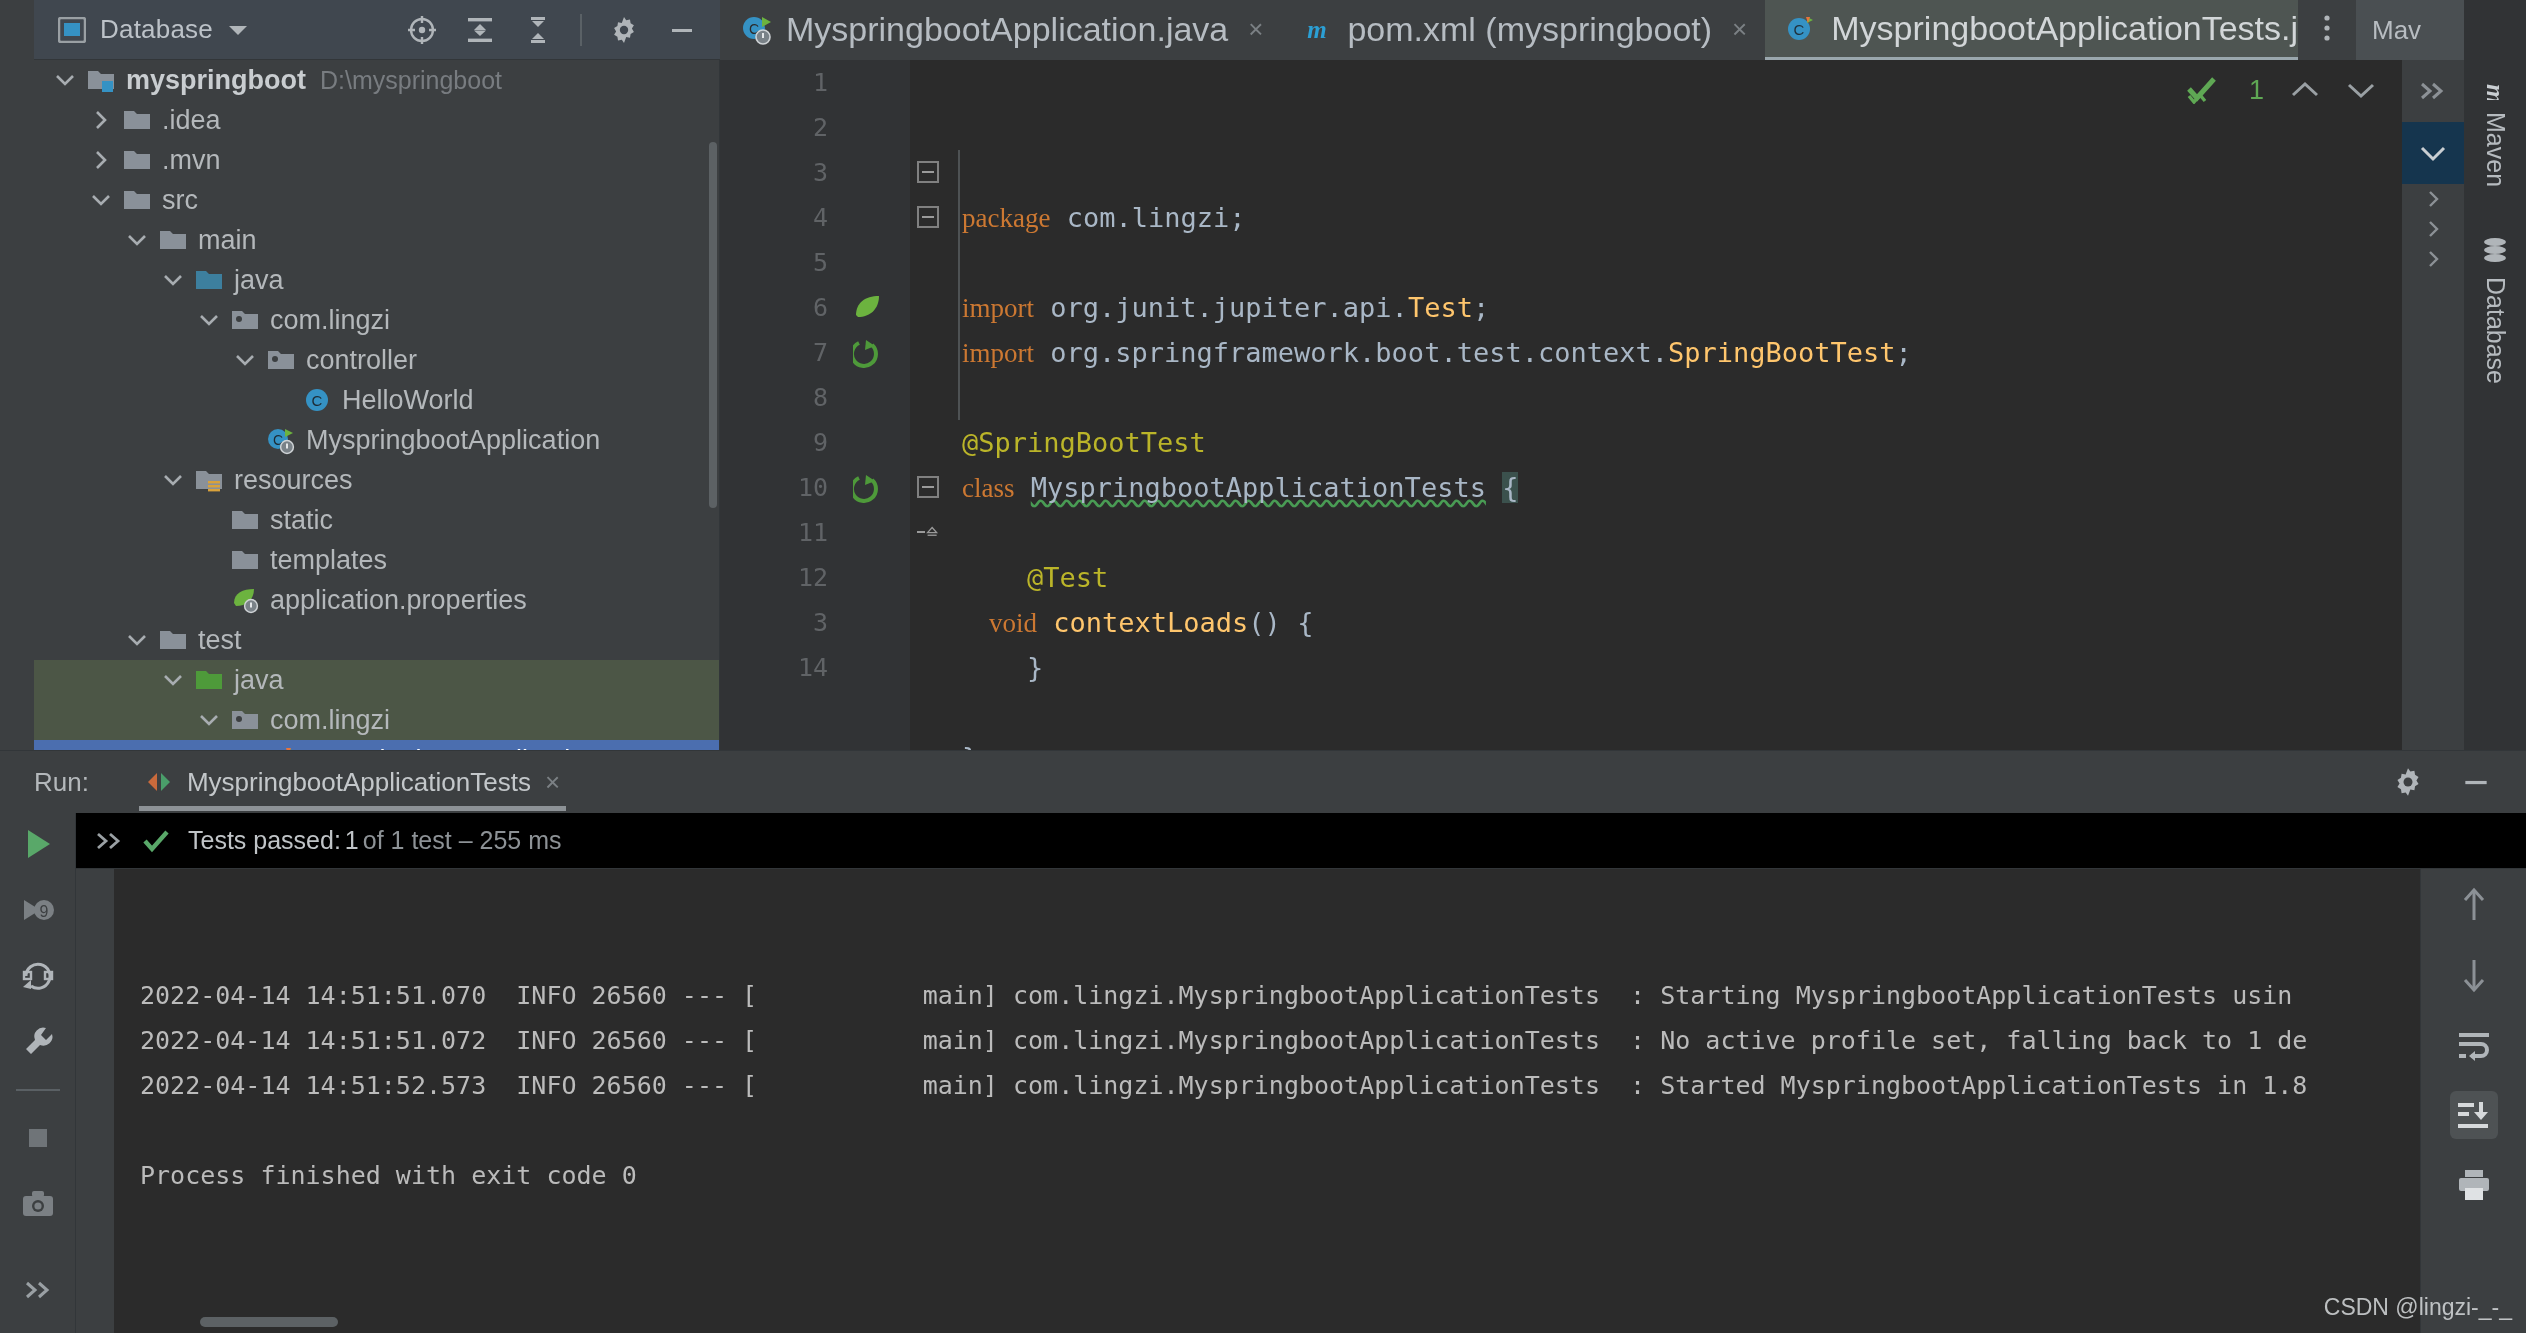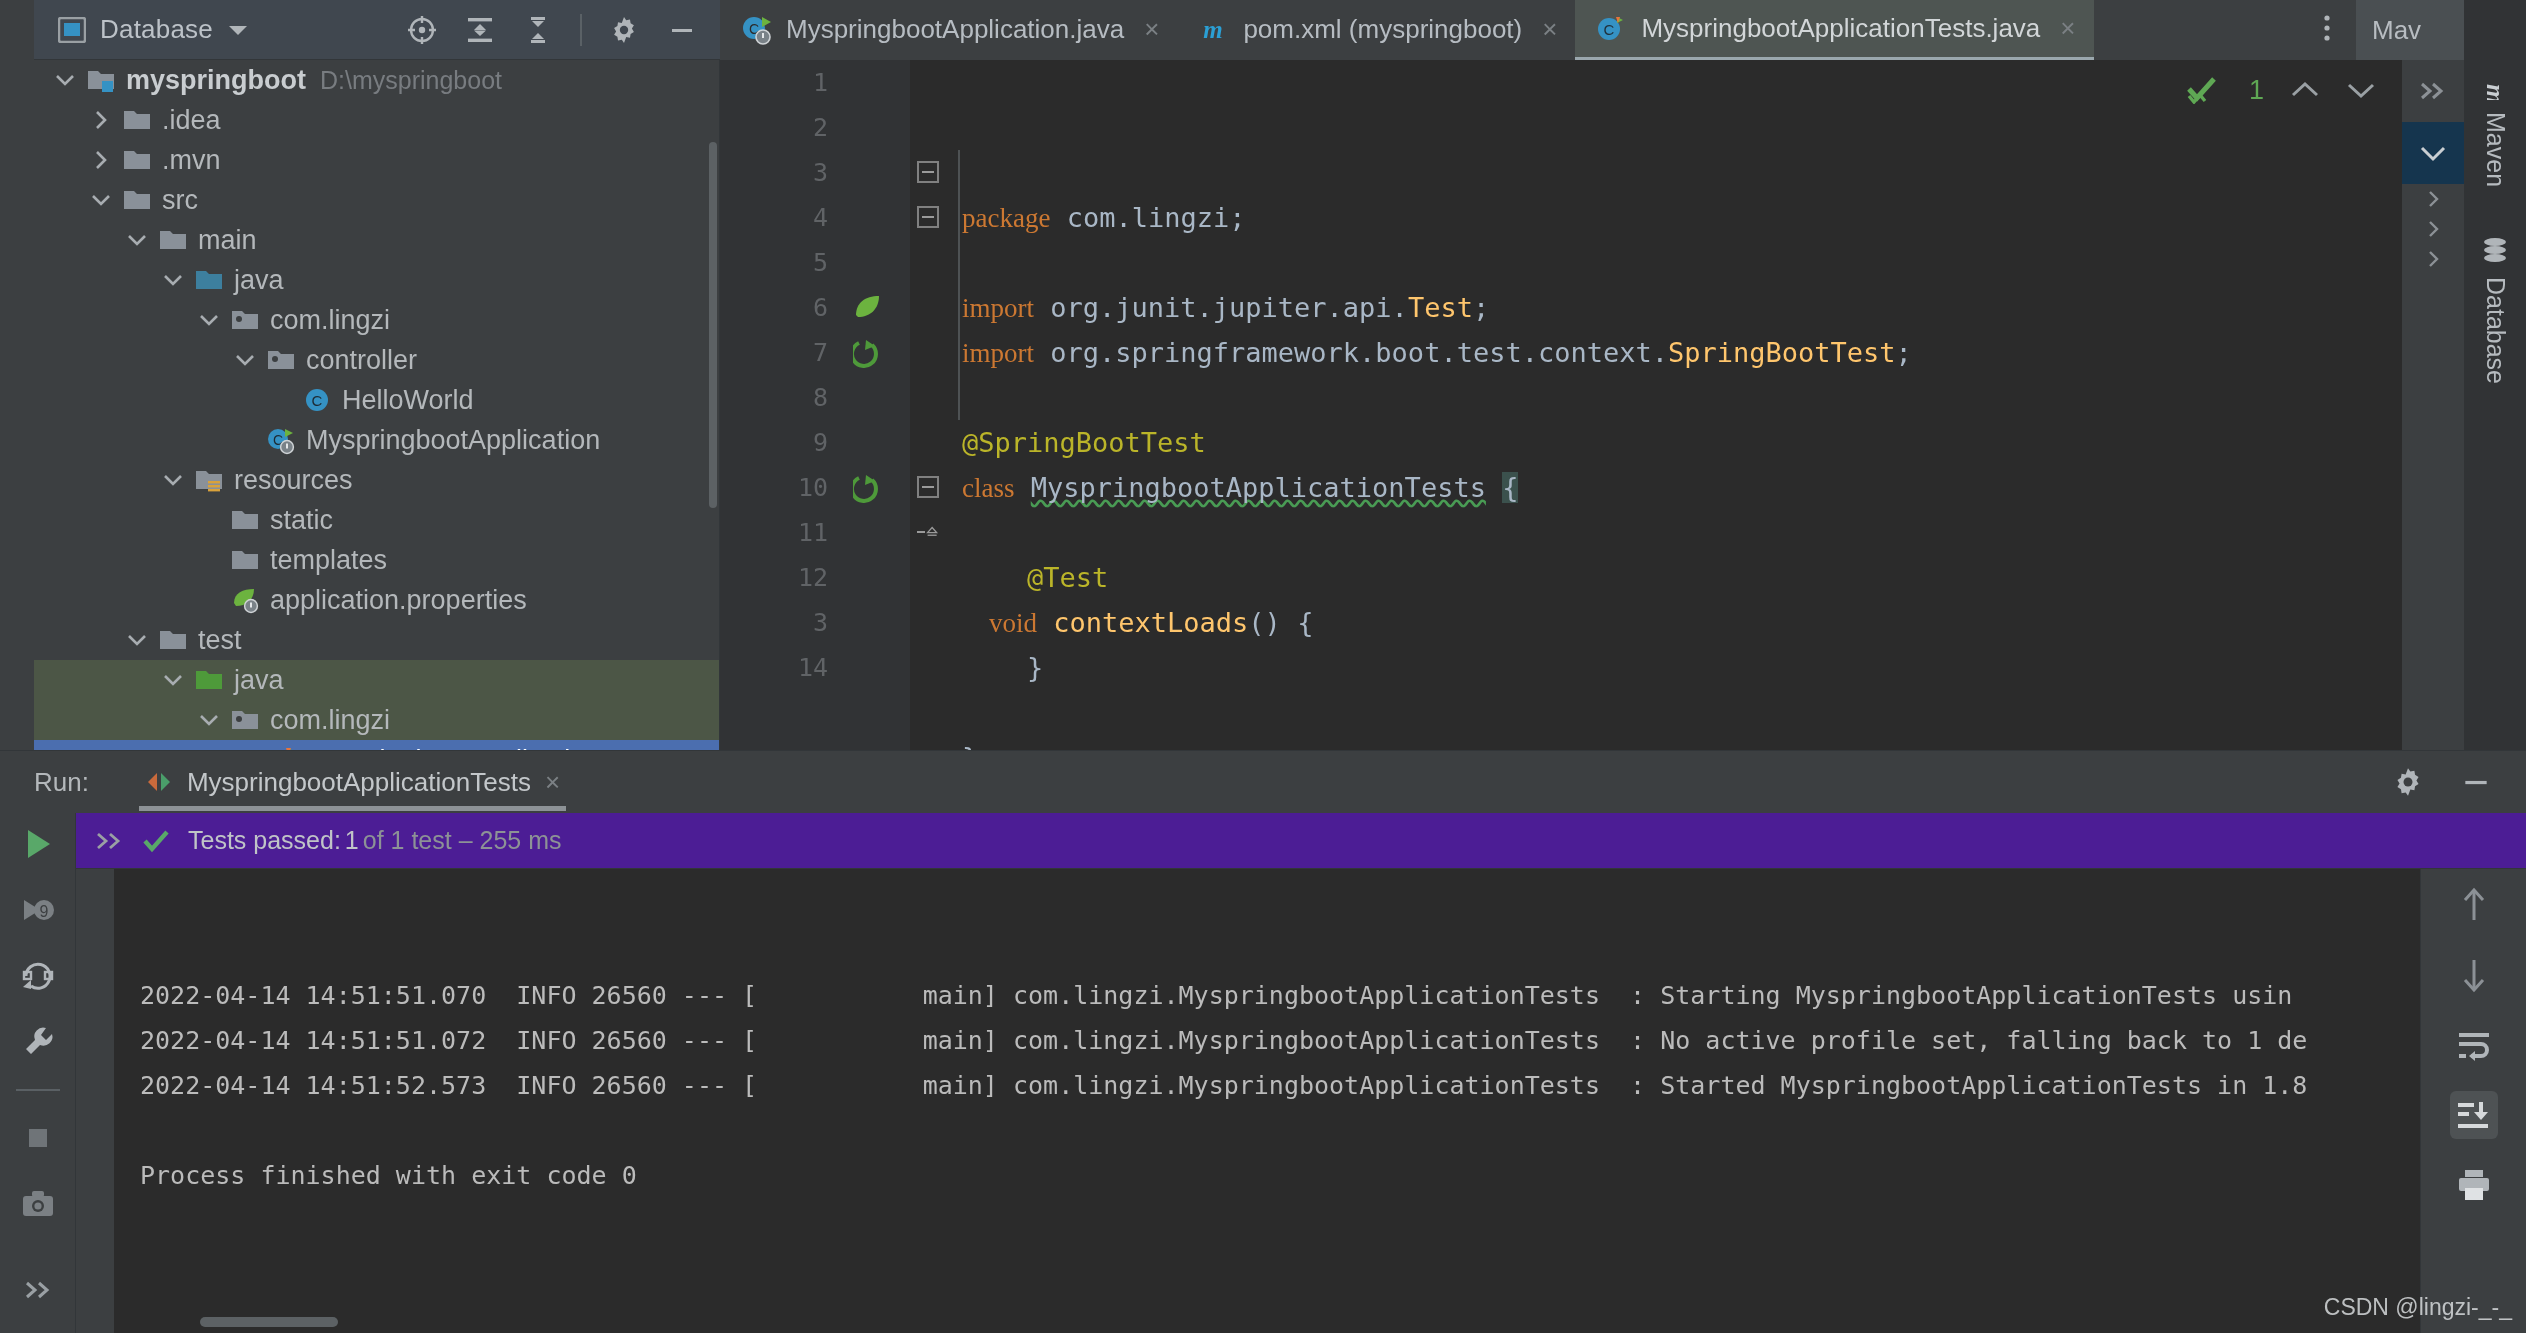--- a/index.html
+++ b/index.html
@@ -22,21 +22,21 @@
     display:flex; align-items:center; padding-left:24px; gap:14px;
     border-bottom:1px solid #323639;
   }
   .projhead .ttl { font-size:26px; color:#bcc2c8; letter-spacing:.2px;}
   .toolicons { margin-left:auto; display:flex; align-items:center; gap:26px; padding-right:22px;}
   .toolicons .ic { width:32px; height:32px; display:flex; align-items:center; justify-content:center; cursor:pointer;}
   .vsep { width:2px; height:32px; background:#5a6166; }
 
   .tabstrip { flex:1; display:flex; align-items:stretch; background:#3c3f41; overflow:hidden; }
   .tab { display:flex; align-items:center; gap:14px; padding:0 18px 0 20px; cursor:pointer; border-bottom:1px solid transparent;}
-  .tab .lbl { font-size:26px; color:#b6bcc2; white-space:nowrap; }
+  .tab .lbl { font-size:34px; color:#b6bcc2; white-space:nowrap; }
   .tab .x { font-size:26px; color:#7b8084; padding-left:6px;}
   .tab.active { background:#4e5552; border-bottom:3px solid #9aa7ad; }
   .tab.active .lbl { color:#d2d6d8; }
 
   .topright { width:166px; flex:0 0 166px; display:flex; }
   .kebabcell {
     width:58px; flex:0 0 58px; background:#3c3f41; display:flex; align-items:center; justify-content:center; cursor:pointer;
   }
   .mavcell { flex:1; background:#4a4f52; display:flex; align-items:center; padding-left:16px; color:#b8bdc2; font-size:26px; overflow:hidden;}
   .rightbar-top { width:62px; flex:0 0 62px; background:#313335; }
@@ -114,21 +114,21 @@
   .runtab .x { color:#7b8084; font-size:26px;}
   .runtab::after{content:""; position:absolute; left:0; right:0; bottom:2px; height:5px; background:#8d9296;}
   .runhead .ric { margin-left:auto; display:flex; align-items:center; gap:36px; padding-right:34px;}
 
   .runbody { flex:1; display:flex; min-height:0; }
   .runleft { width:76px; flex:0 0 76px; background:#3c3f41; display:flex; flex-direction:column; align-items:center; padding-top:8px; gap:20px; border-right:1px solid #323639;}
   .runleft .ic { width:46px; height:46px; display:flex; align-items:center; justify-content:center; cursor:pointer;}
   .runleft .sepline { width:44px; height:2px; background:#5a6064; margin:4px 0;}
 
   .runmain { flex:1; display:flex; flex-direction:column; min-width:0; background:#3c3f41;}
-  .statusbar { height:56px; display:flex; align-items:center; gap:18px; padding-left:18px; background:#4c1d95; border-bottom:1px solid #323639;}
+  .statusbar { height:56px; display:flex; align-items:center; gap:18px; padding-left:18px; background:#000000; border-bottom:1px solid #323639;}
   .statusbar .chev2 { color:#9aa0a4; font-size:24px;}
   .statusbar .txt { font-size:25px; color:#c0c4c7;}
   .statusbar .muted { color:#8d9296; }
   .statusbar .num { color:#c0c4c7; }
 
   .consolewrap { flex:1; display:flex; min-height:0; position:relative; background:#2b2b2b;}
   .conleft { width:38px; flex:0 0 38px; background:#3c3f41; position:relative;}
   .console {
     flex:1; position:relative; background:#2b2b2b; overflow:hidden;
     font-family:"DejaVu Sans Mono", monospace; font-size:25px; line-height:45px;

